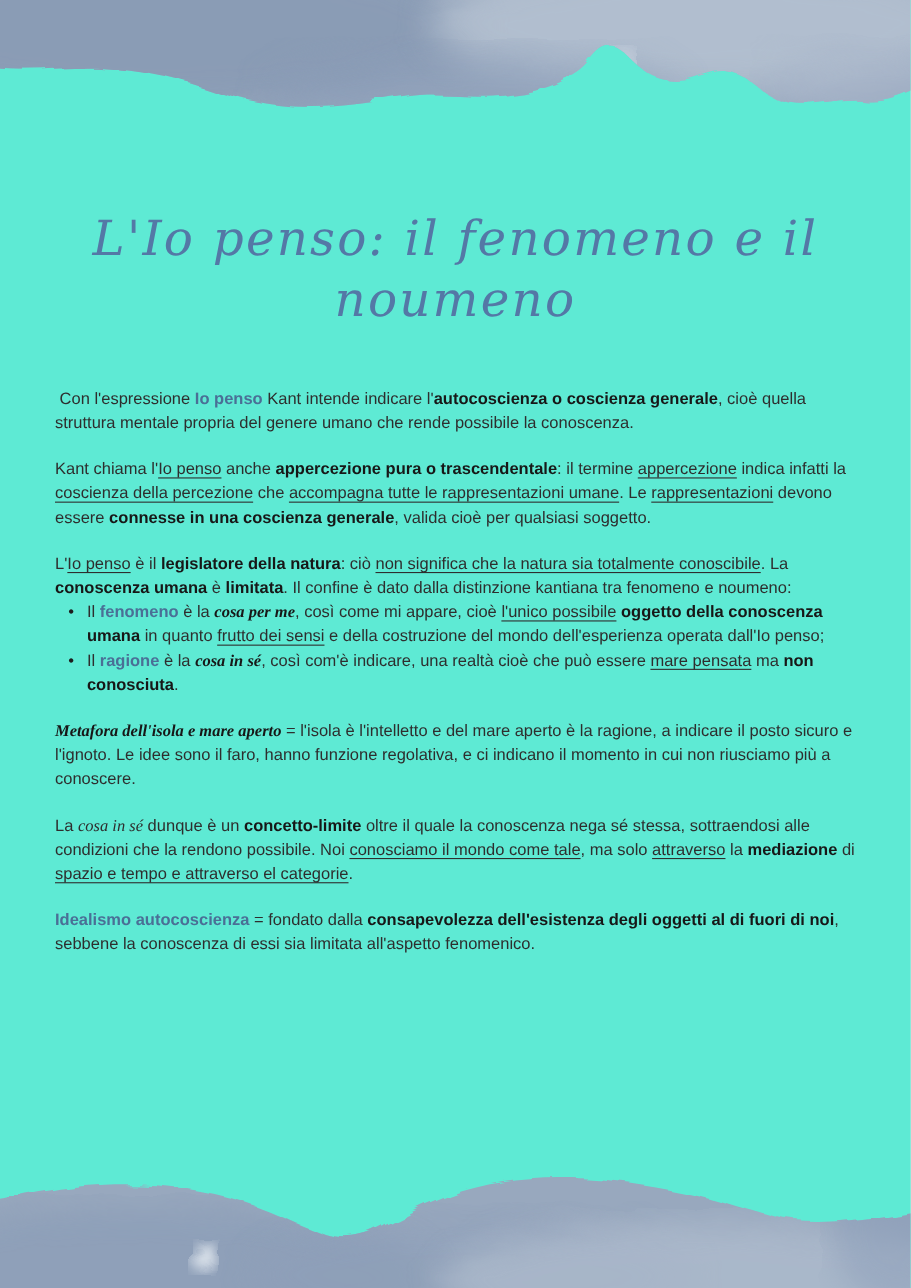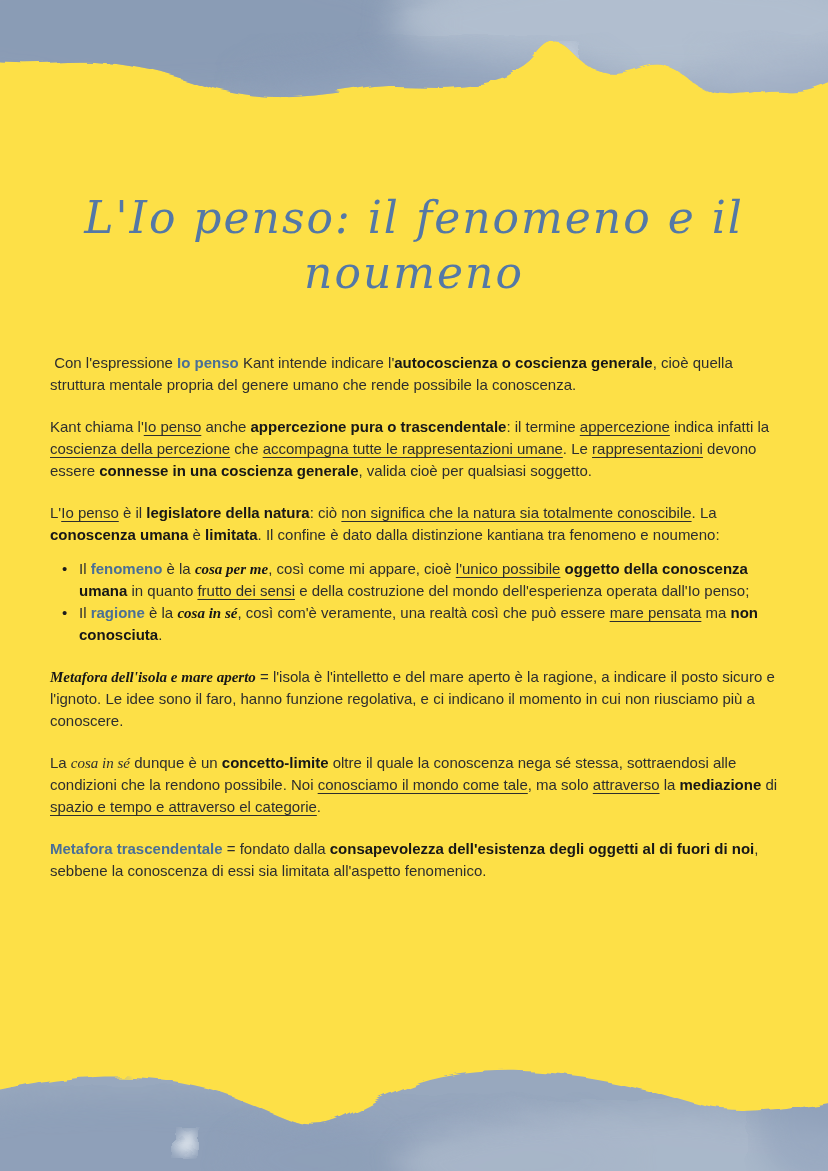--- a/index.html
+++ b/index.html
@@ -1,20 +1,20 @@
 <!DOCTYPE html>
 <html><head>
 <meta charset="utf-8">
 <style>
   html,body{margin:0;padding:0;background:#e8e8e8;}
   .page{
     position:relative;
     width:828px;height:1171px;
     margin:0 auto;
-    background:#fde047;
+    background:#5eead4;
     overflow:hidden;
     font-family:"Liberation Sans", sans-serif;
   }
   .wc{position:absolute;left:0;width:828px;pointer-events:none;}
   .wc-top{top:0;height:112px;}
   .wc-bottom{bottom:0;height:106px;}
 
   .title{
     margin:190px 40px 0;
     text-align:center;
@@ -27,21 +27,21 @@
     color:#5478a6;
   }
   .doc{
     margin-top:52px;
     padding:0 49px 0 50px;
     font-size:15px;
     line-height:22px;
     color:#2e2e2e;
   }
   .para{margin:0 0 20px;white-space:pre-wrap;}
-  .para.tight{margin-bottom:12px;}
+  .para.tight{margin-bottom:0;}
   .bullets{list-style:none;margin:0 0 20px;padding:0;}
   .bullets li{display:flex;margin:0;}
   .dot{flex:none;width:17px;margin-left:12px;color:#1c1c1c;}
   .li-text{flex:1;white-space:pre-wrap;}
 
   .b{font-weight:700;color:#171717;}
   .i{font-style:italic;font-family:Liberation Serif, serif;}
   .u{text-decoration:underline;text-underline-offset:3px;text-decoration-thickness:1px;}
   .blue{color:#4a6f96;}
 </style>
@@ -84,26 +84,26 @@
       <div class="para"><span> Con l'espressione </span><span class="b blue">Io penso</span><span> Kant intende indicare l'</span><span class="b">autocoscienza o coscienza generale</span><span>, cioè quella struttura mentale propria del genere umano che rende possibile la conoscenza.</span></div>
       <div class="para"><span>Kant chiama l'</span><span class="u">Io penso</span><span> anche </span><span class="b">appercezione pura o trascendentale</span><span>: il termine </span><span class="u">appercezione</span><span> indica infatti la </span><span class="u">coscienza della percezione</span><span> che </span><span class="u">accompagna tutte le rappresentazioni umane</span><span>. Le </span><span class="u">rappresentazioni</span><span> devono essere </span><span class="b">connesse in una coscienza generale</span><span>, valida cioè per qualsiasi soggetto.</span></div>
       <div class="para tight"><span>L'</span><span class="u">Io penso</span><span> è il </span><span class="b">legislatore della natura</span><span>: ciò </span><span class="u">non significa che la natura sia totalmente conoscibile</span><span>. La </span><span class="b">conoscenza umana</span><span> è </span><span class="b">limitata</span><span>. Il confine è dato dalla distinzione kantiana tra fenomeno e noumeno:</span></div>
       <ul class="bullets">
         <li>
           <span class="dot">•</span>
           <span class="li-text"><span>Il </span><span class="b blue">fenomeno</span><span> è la </span><span class="b i">cosa per me</span><span>, così come mi appare, cioè </span><span class="u">l'unico possibile</span><span> </span><span class="b">oggetto della conoscenza umana</span><span> in quanto </span><span class="u">frutto dei sensi</span><span> e della costruzione del mondo dell'esperienza operata dall'Io penso;</span></span>
         </li>
         <li>
           <span class="dot">•</span>
-          <span class="li-text"><span>Il </span><span class="b blue">ragione</span><span> è la </span><span class="b i">cosa in sé</span><span>, così com'è veramente, una realtà così che può essere </span><span class="u">mare pensata</span><span> ma </span><span class="b">non conosciuta</span><span>.</span></span>
+          <span class="li-text"><span>Il </span><span class="b blue">ragione</span><span> è la </span><span class="b i">cosa in sé</span><span>, così com'è indicare, una realtà cioè che può essere </span><span class="u">mare pensata</span><span> ma </span><span class="b">non conosciuta</span><span>.</span></span>
         </li>
       </ul>
       <div class="para"><span class="b i">Metafora dell'isola e mare aperto</span><span> = l'isola è l'intelletto e del mare aperto è la ragione, a indicare il posto sicuro e l'ignoto. Le idee sono il faro, hanno funzione regolativa, e ci indicano il momento in cui non riusciamo più a conoscere.</span></div>
       <div class="para"><span>La </span><span class="i">cosa in sé</span><span> dunque è un </span><span class="b">concetto-limite</span><span> oltre il quale la conoscenza nega sé stessa, sottraendosi alle condizioni che la rendono possibile. Noi </span><span class="u">conosciamo il mondo come tale</span><span>, ma solo </span><span class="u">attraverso</span><span> la </span><span class="b">mediazione</span><span> di </span><span class="u">spazio e tempo e attraverso el categorie</span><span>.</span></div>
-      <div class="para"><span class="b blue">Metafora trascendentale</span><span> = fondato dalla </span><span class="b">consapevolezza dell'esistenza degli oggetti al di fuori di noi</span><span>, sebbene la conoscenza di essi sia limitata all'aspetto fenomenico.</span></div>
+      <div class="para"><span class="b blue">Idealismo autocoscienza</span><span> = fondato dalla </span><span class="b">consapevolezza dell'esistenza degli oggetti al di fuori di noi</span><span>, sebbene la conoscenza di essi sia limitata all'aspetto fenomenico.</span></div>
     </div>
 
   <svg class="wc wc-bottom" viewBox="0 0 828 106" preserveAspectRatio="none" aria-hidden="true">
     <defs>
       <filter id="roughB" x="-25%" y="-25%" width="150%" height="150%">
         <feTurbulence type="fractalNoise" baseFrequency="0.02 0.045" numOctaves="3" seed="3" result="n"></feTurbulence>
         <feDisplacementMap in="SourceGraphic" in2="n" scale="12"></feDisplacementMap>
       </filter>
       <filter id="blurC">
           <feGaussianBlur stdDeviation="15"></feGaussianBlur>

